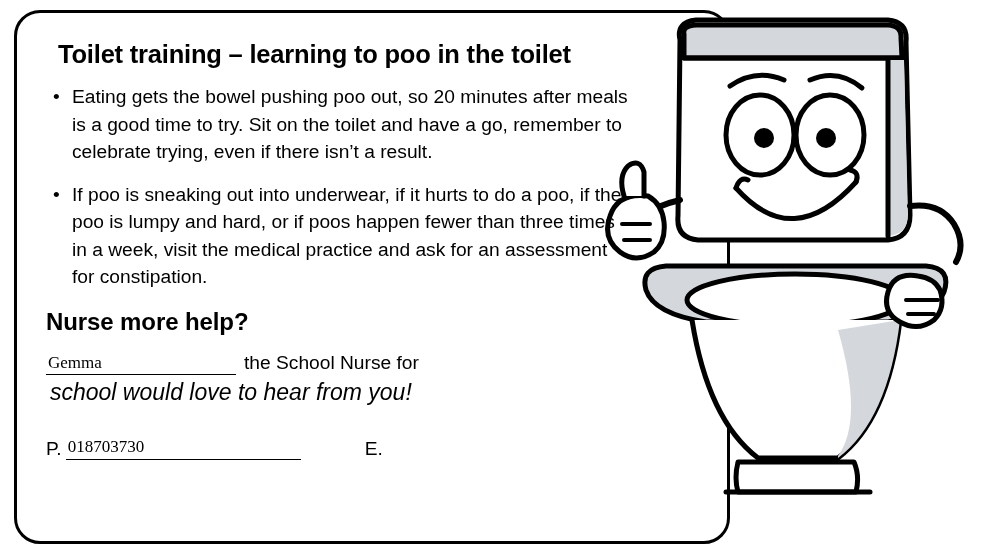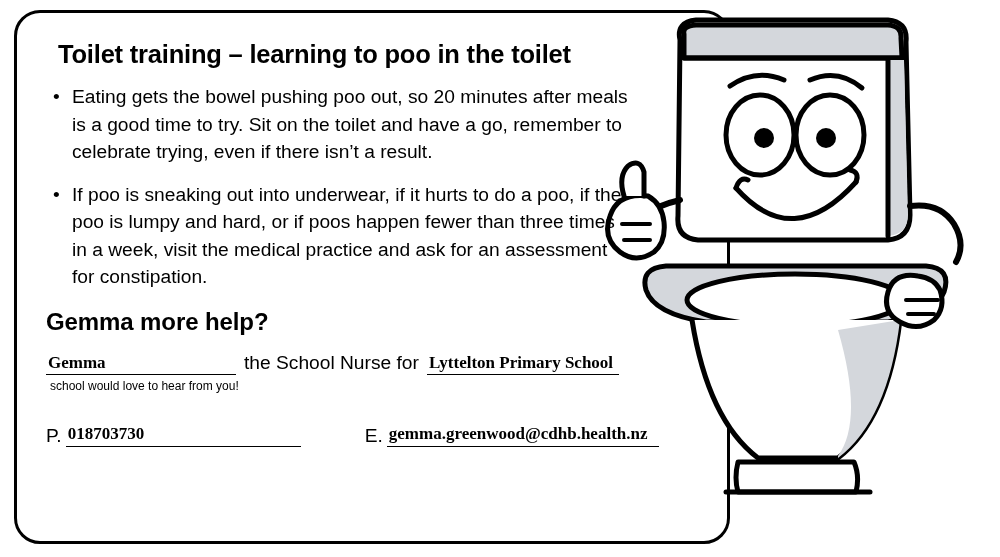--- a/index.html
+++ b/index.html
@@ -86,34 +86,34 @@
     white-space: nowrap;
   }
   .row1 { margin-bottom: 2px; }
 
   .fill {
     border-bottom: 1.5px solid #000000;
     display: inline-block;
     padding: 0 4px 1px 2px;
     line-height: 1.25;
     box-sizing: border-box;
-    font-weight: bold;
   }
   .fill-name { width: 190px; }
   .fill-school { width: 192px; }
   .fill-phone { width: 235px; }
   .fill-email { width: 272px; }
 
   .mid-text {
     padding: 0 8px 1px 8px;
   }
 
   .row-after {
-    font-size: 12px;
+    font-size: 23px;
     margin: 4px 0 0 4px;
+    font-style: italic;
   }
 
   .contact-row {
     display: flex;
     align-items: flex-end;
     margin-top: 30px;
     font-size: 19.2px;
   }
   .label-p { padding-right: 4px; }
   .label-e { padding: 0 4px 0 64px; }
@@ -140,35 +140,33 @@
     <li class="bullet">
       <span class="dot">•</span>
       <span>Eating gets the bowel pushing poo out, so 20 minutes after meals is a good time to try. Sit on the toilet and have a go, remember to celebrate trying, even if there isn’t a result.</span>
     </li>
     <li class="bullet">
       <span class="dot">•</span>
       <span>If poo is sneaking out into underwear, if it hurts to do a poo, if the poo is lumpy and hard, or if poos happen fewer than three times in a week, visit the medical practice and ask for an assessment for constipation.</span>
     </li>
   </ul>
 
-  <h2 class="subtitle">Gemma more help?</h2>
+  <h2 class="subtitle">Nurse more help?</h2>
 
   <div class="line-row row1">
     <span class="fill fill-name serif-fill">Gemma</span>
     <span class="mid-text">the School Nurse for</span>
-    <span class="fill fill-school serif-fill">Lyttelton Primary School</span>
   </div>
 
   <div class="row-after">school would love to hear from you!</div>
 
   <div class="contact-row">
     <span class="label-p">P.</span>
     <span class="fill fill-phone serif-fill">018703730</span>
     <span class="label-e">E.</span>
-    <span class="fill fill-email serif-fill">gemma.greenwood@cdhb.health.nz</span>
   </div>
 
 </div>
 
 <svg id="toilet" viewBox="0 0 412 557">
   <g fill="none" stroke="#000" stroke-width="5" stroke-linejoin="round" stroke-linecap="round">
 
     <path d="M92 40 Q88 22 108 20 L300 20 Q320 22 318 42 L322 215 Q322 238 300 240 L110 240 Q88 238 90 216 Z" fill="#ffffff"></path>
 
     <path d="M96 34 Q94 26 108 25 L300 25 Q314 26 313 38 L314 58 L96 58 Z" fill="#d4d7dc"></path>

